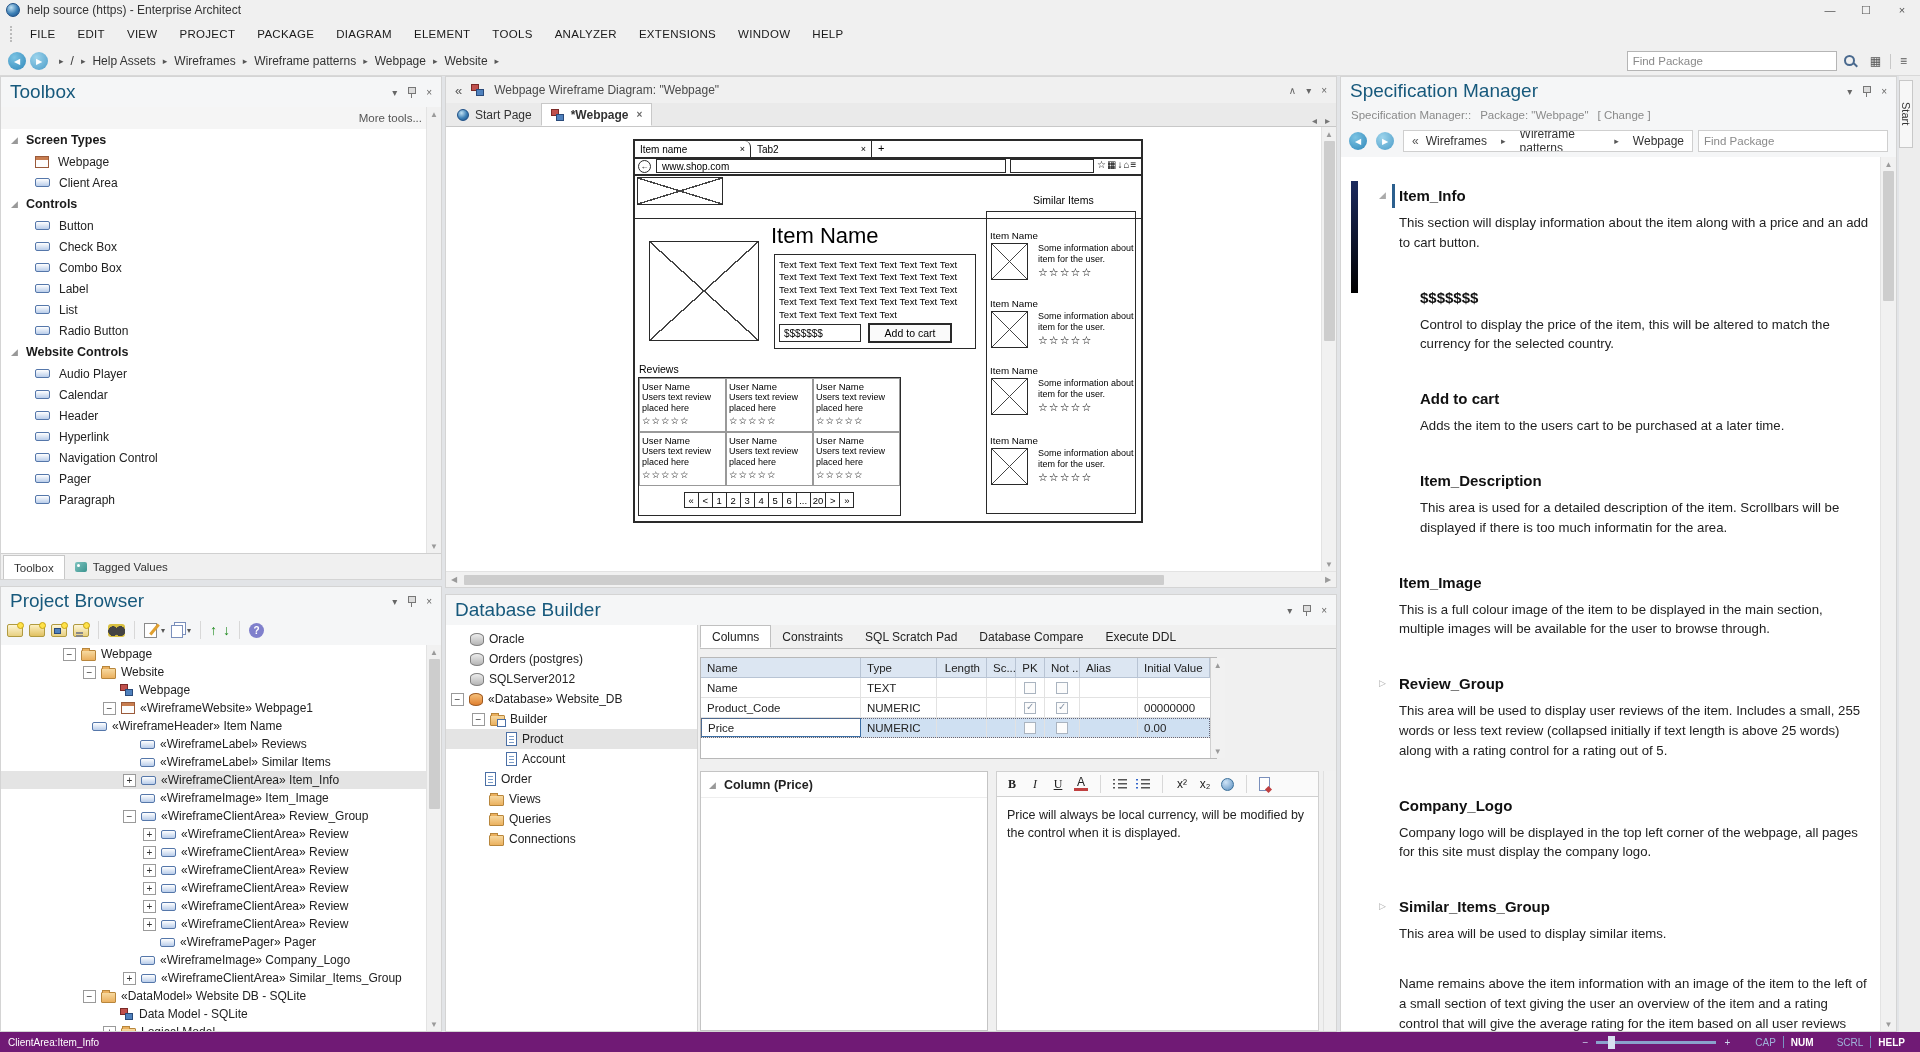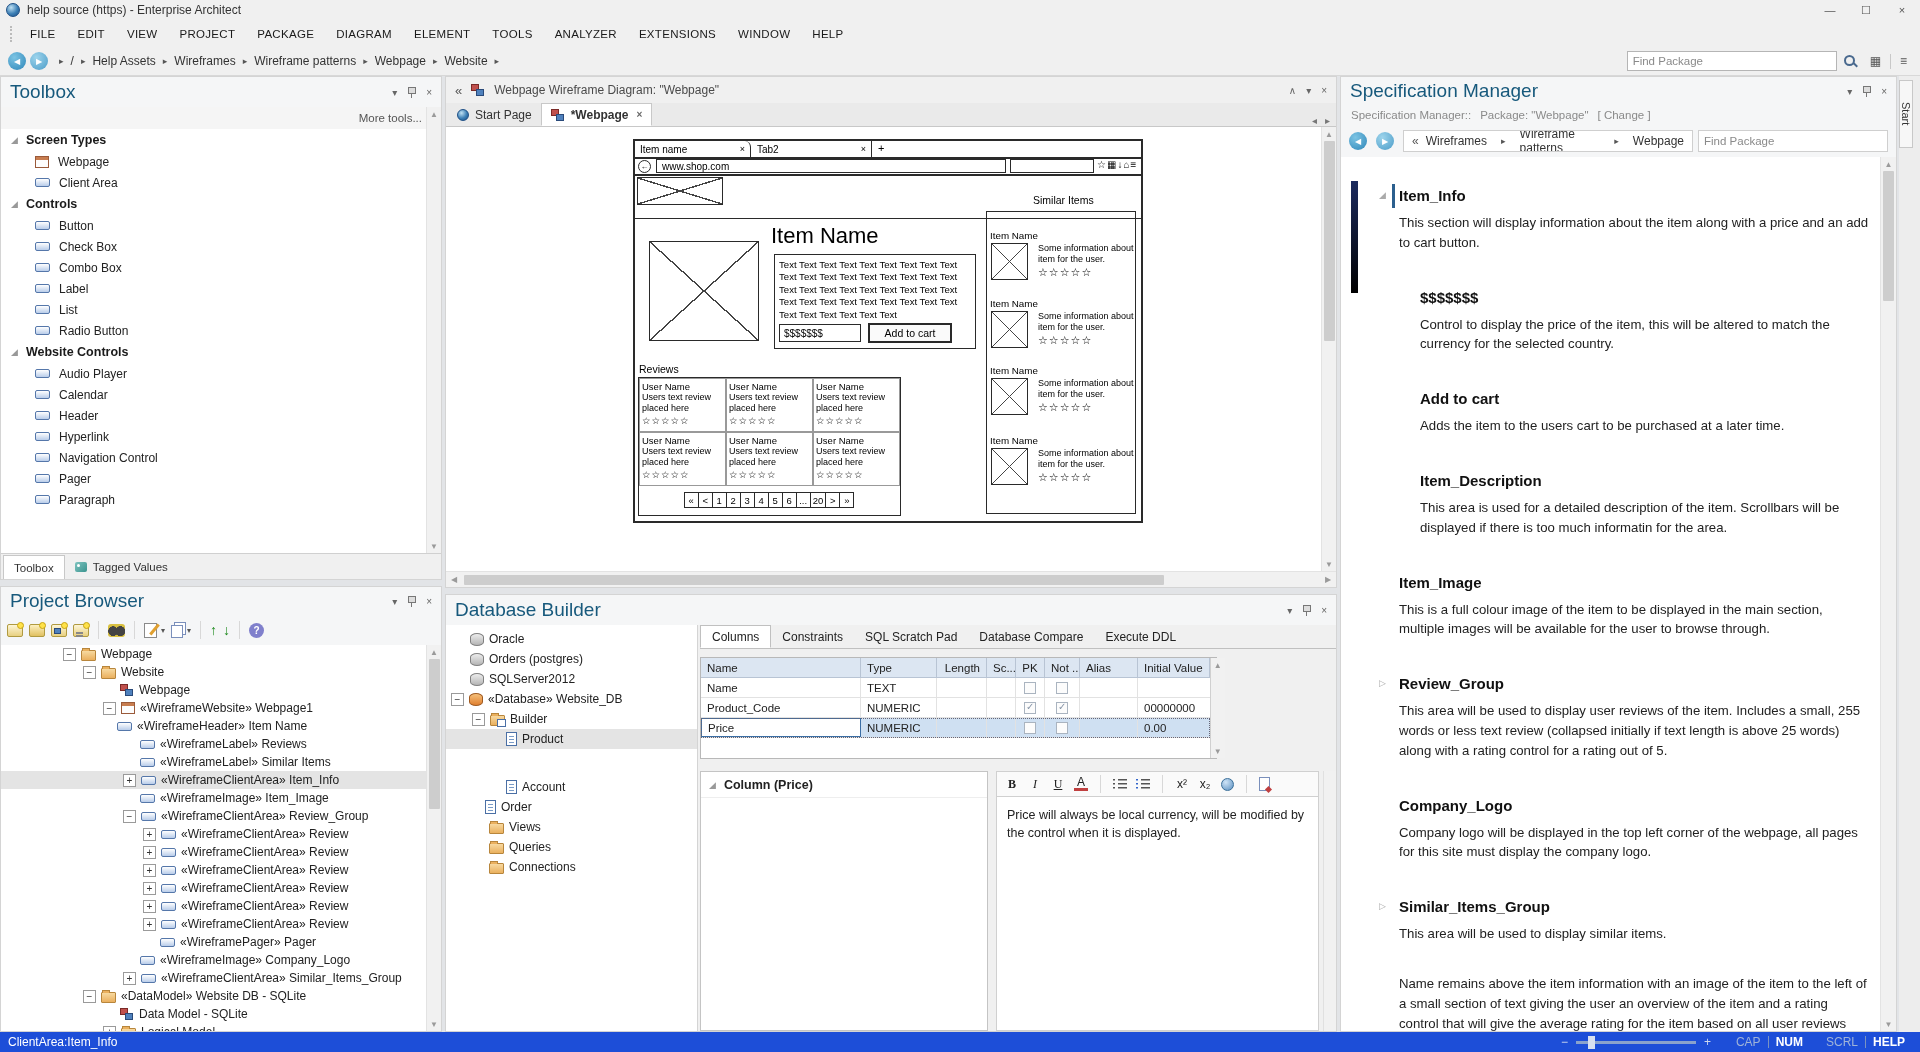--- a/index.html
+++ b/index.html
@@ -172,21 +172,21 @@
   .spec-entry.lvl2{margin-left:21px;}
   .spec-title{font-size:15px;font-weight:bold;color:#111;margin-bottom:9px;position:relative;}
   .spec-text{font-size:13.2px;color:#222;line-height:1.5;}
   .spec-extra{font-size:13.2px;color:#222;line-height:1.5;margin-top:30px;}
   .entry-tri{position:absolute;left:-20px;top:3px;font-size:9px;color:#aaa;}
   .accent{position:absolute;left:-7px;top:-3px;width:3px;height:24px;background:#2b5f8e;}
   
   .startstrip{position:absolute;left:1899px;top:0;bottom:0;width:21px;background:#ededed;}
   .starttab{margin-top:4px;height:68px;border:1px solid #c8c8c8;background:#f7f7f7;display:flex;align-items:center;justify-content:center;writing-mode:vertical-rl;font-size:11px;color:#333;}
   
-  .statusbar{position:absolute;left:0;right:0;bottom:0;height:20px;background:#1d4ed8;color:#fff;display:flex;align-items:center;padding:0 8px;font-size:12px;}
+  .statusbar{position:absolute;left:0;right:0;bottom:0;height:20px;background:#701a75;color:#fff;display:flex;align-items:center;padding:0 8px;font-size:10px;}
   .zoomer{display:flex;align-items:center;gap:8px;margin-left:auto;margin-right:18px;color:#cdd8ee;}
   .ztrack{width:120px;height:3px;background:#8aa2cc;position:relative;}
   .zthumb{position:absolute;left:12px;top:-5px;width:7px;height:13px;background:#d8e0f0;}
   .stt{margin:0 7px;color:#9fb3d8;}
   .stt.on{color:#fff;font-weight:bold;}
   .stsep{width:1px;height:12px;background:#7a93c2;}
 </style>
 </head>
 <body>
 
@@ -387,21 +387,21 @@
           </div>
         <div class="trow" style="padding-left:119px">
             <span class="i-diagram"></span>
             <span>Webpage</span>
           </div>
         <div class="trow" style="padding-left:102px">
             <span class="ebox">−</span>
             <span class="i-window"></span>
             <span>«WireframeWebsite» Webpage1</span>
           </div>
-        <div class="trow" style="padding-left:116px">
+        <div class="trow" style="padding-left:91px">
             <span class="i-widget"></span>
             <span>«WireframeHeader» Item Name</span>
           </div>
         <div class="trow" style="padding-left:139px">
             <span class="i-widget"></span>
             <span>«WireframeLabel» Reviews</span>
           </div>
         <div class="trow" style="padding-left:139px">
             <span class="i-widget"></span>
             <span>«WireframeLabel» Similar Items</span>
@@ -671,21 +671,21 @@
           </div>
         <div class="trow" style="padding-left:26px;height:20px;">
             <span class="ebox">−</span>
             <span class="i-folder tbl"></span>
             <span>Builder</span>
           </div>
         <div class="trow sel" style="padding-left:60px;height:20px;">
             <span class="i-doc"></span>
             <span>Product</span>
           </div>
-        <div class="trow" style="padding-left:60px;height:20px;margin-top:28px;">
+        <div class="trow" style="padding-left:60px;height:20px;">
             <span class="i-doc"></span>
             <span>Account</span>
           </div>
         <div class="trow" style="padding-left:39px;height:20px;">
             <span class="i-doc"></span>
             <span>Order</span>
           </div>
         <div class="trow" style="padding-left:43px;height:20px;">
             <span class="i-folder"></span>
             <span>Views</span>

